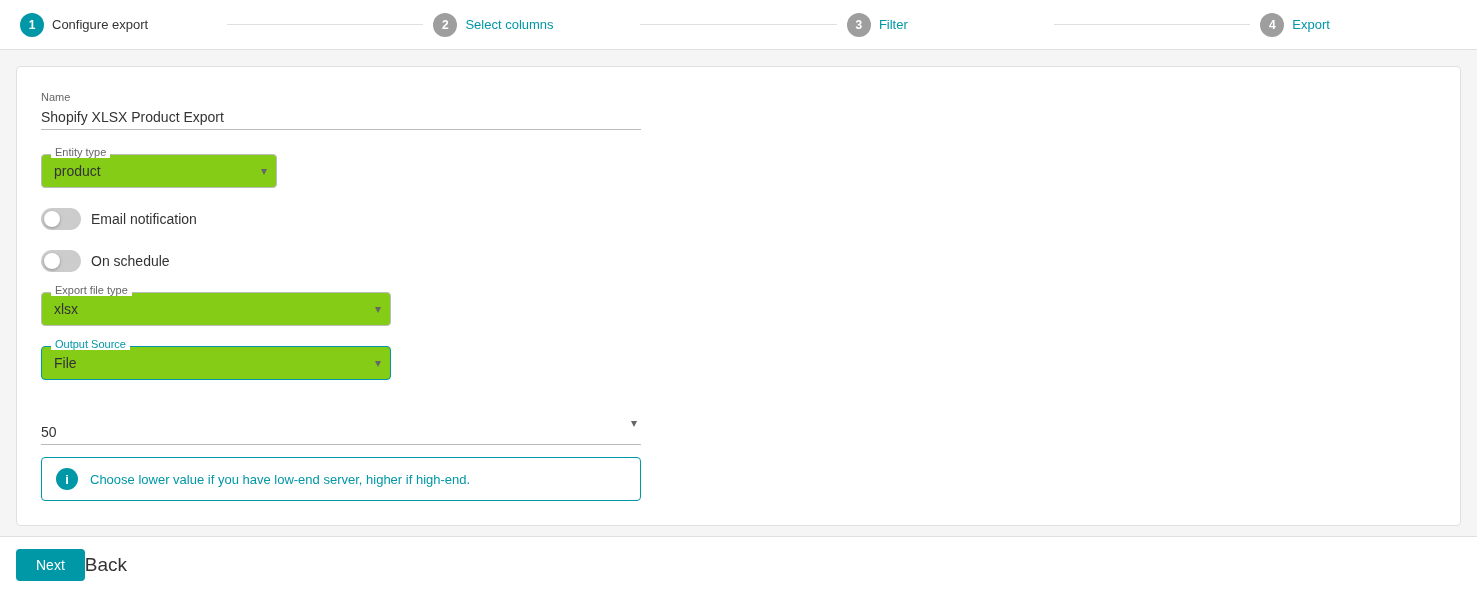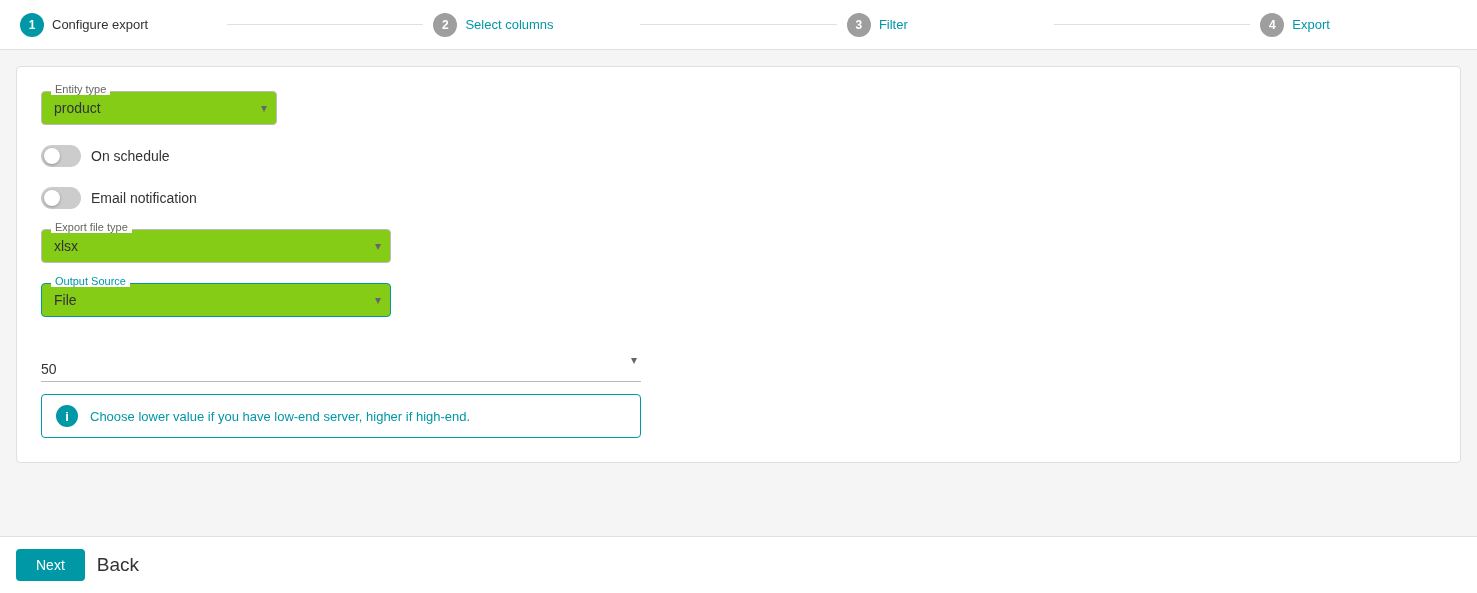--- a/index.html
+++ b/index.html
@@ -264,21 +264,20 @@
       color: #0097a7;
     }
 
     
     .footer {
       background: #fff;
       border-top: 1px solid #e0e0e0;
       padding: 12px 16px;
       display: flex;
       align-items: center;
-      gap: 12px;
       position: fixed;
       bottom: 0;
       left: 0;
       right: 0;
     }
     .btn-next {
       background: #0097a7;
       color: #fff;
       border: none;
       border-radius: 4px;
@@ -327,47 +326,51 @@
     <div class="step-circle inactive">
       <span>4</span>
     </div>
     <span class="step-label inactive">Export</span>
   </div>
 </div>
 
 <div class="main-content">
   <div class="card">
 
+    <div class="name-field">
+      <span class="name-label">Name</span>
+      <input type="text" class="name-input" value="Shopify XLSX Product Export" style="">
+    </div>
 
     <div class="form-group">
       <div class="select-wrapper">
         <span class="select-label">Entity type</span>
         <select class="select-field">
           <option value="product">product</option>
           <option value="order">order</option>
           <option value="customer">customer</option>
         </select>
         <span class="select-arrow">▾</span>
       </div>
     </div>
 
     <div class="toggle-row">
       <label class="toggle">
         <input type="checkbox" style="">
         <span class="toggle-slider"></span>
       </label>
-      <span class="toggle-label">On schedule</span>
+      <span class="toggle-label">Email notification</span>
     </div>
 
     <div class="toggle-row">
       <label class="toggle">
         <input type="checkbox" style="">
         <span class="toggle-slider"></span>
       </label>
-      <span class="toggle-label">Email notification</span>
+      <span class="toggle-label">On schedule</span>
     </div>
 
     <div class="form-group">
       <div class="select-wrapper wide">
         <span class="select-label">Export file type</span>
         <select class="select-field">
           <option value="xlsx">xlsx</option>
           <option value="csv">csv</option>
           <option value="json">json</option>
         </select>

